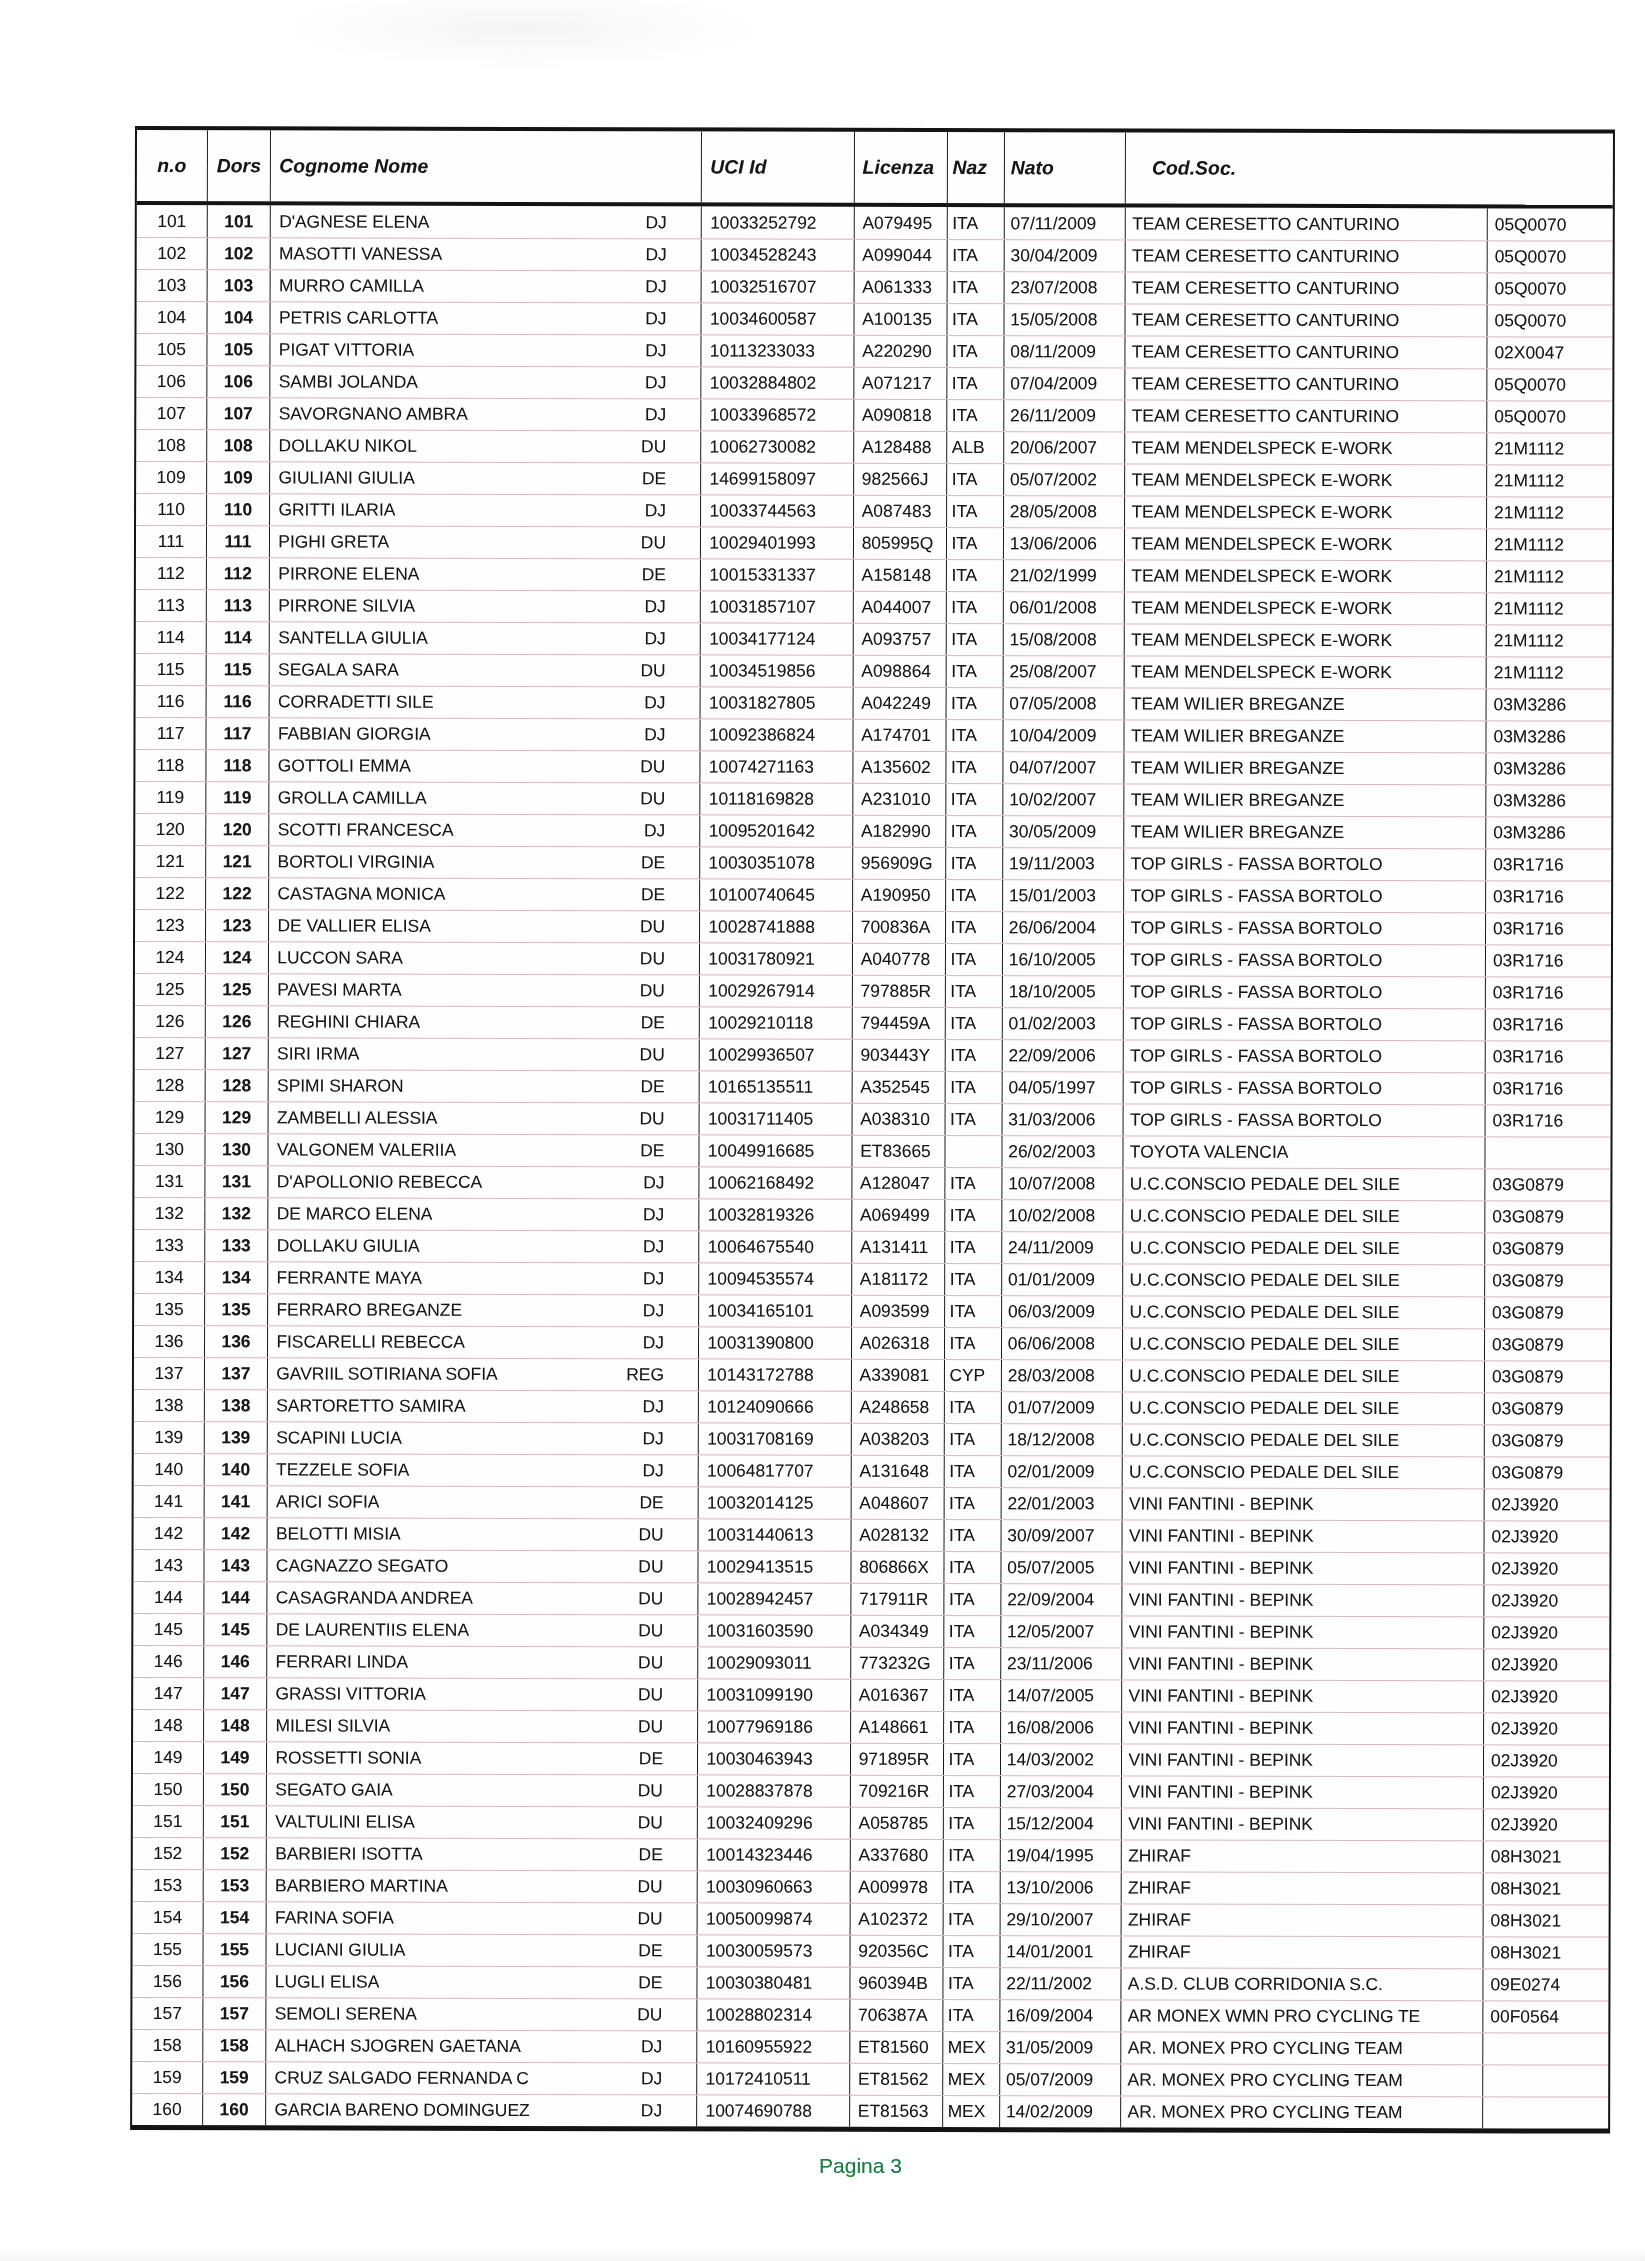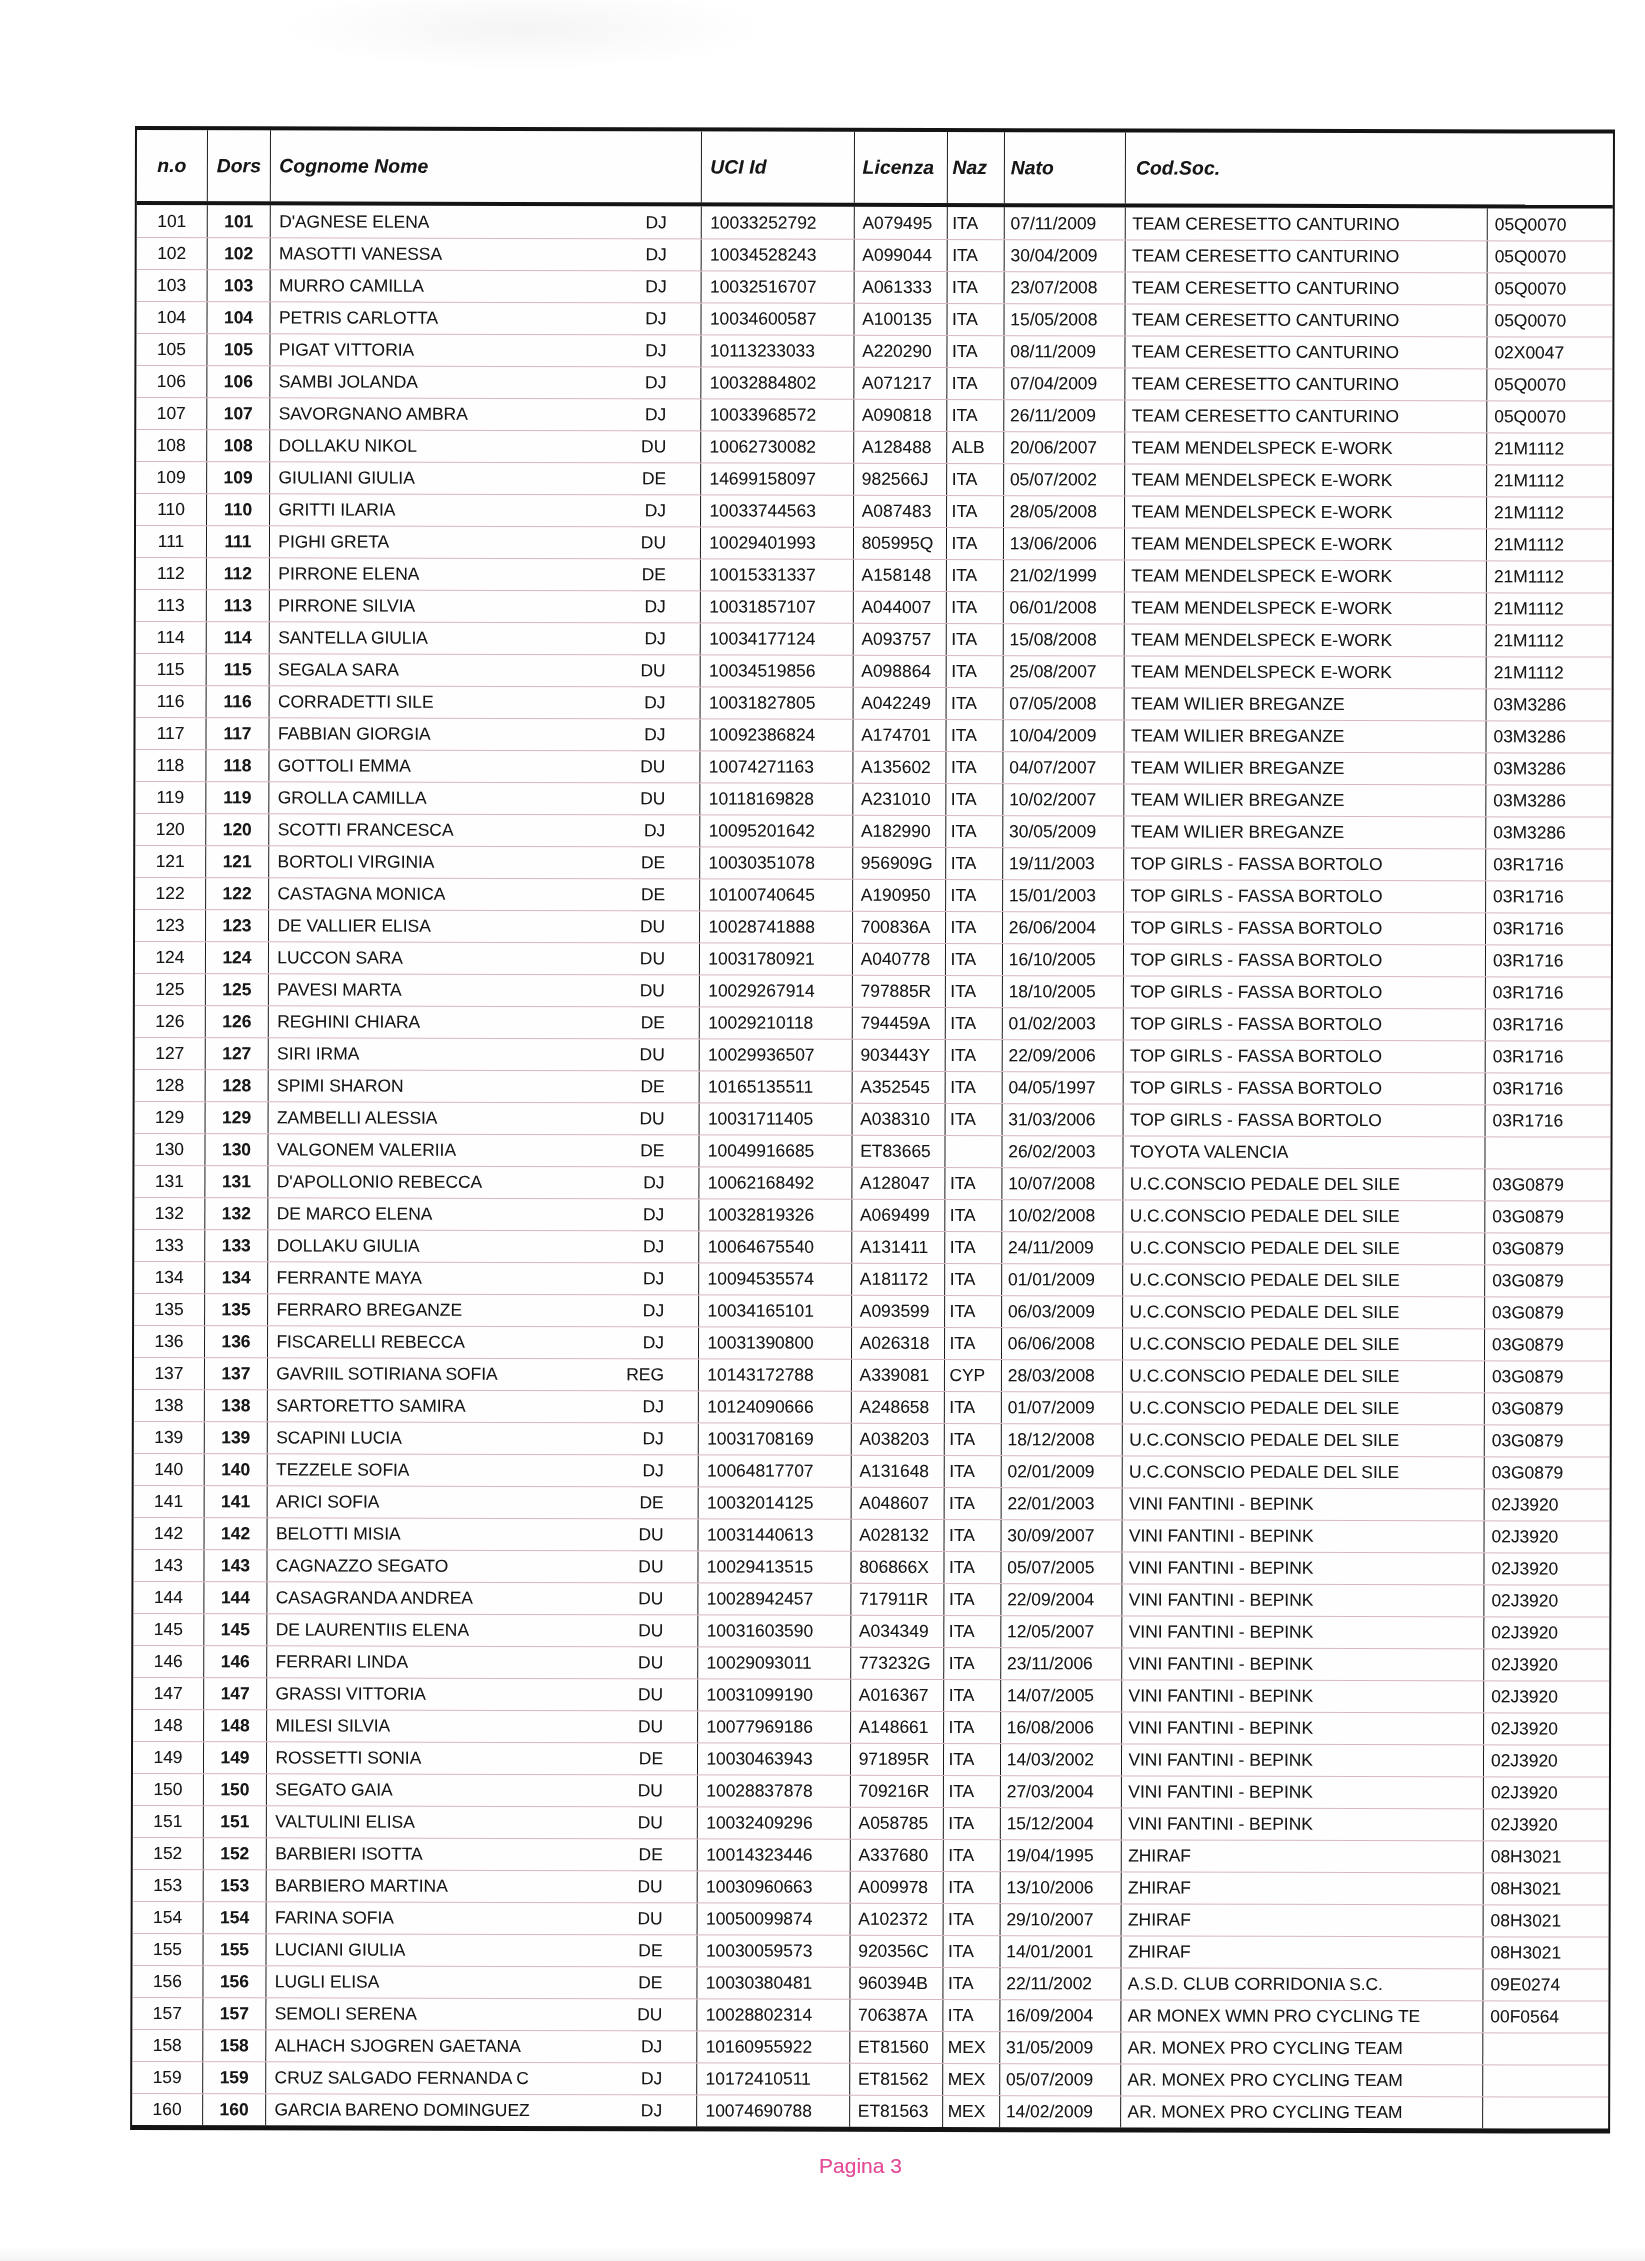--- a/index.html
+++ b/index.html
@@ -83,32 +83,32 @@
   .c-dors { justify-content: center; font-weight: bold; }
   .c-namecat { justify-content: space-between; padding: 0 34px 0 8.4px; }
   .c-uci  { padding-left: 8.4px; }
   .c-lic  { padding-left: 7.7px; }
   .c-naz  { padding-left: 4.5px;  }
   .c-nato { padding-left: 5.8px;  }
   .c-soc  { padding-left: 6.4px; }
   .c-cod  { padding-left: 7px; }
 
   .header-row .c-namecat { justify-content: flex-start; }
-  .header-row .c-cod { padding-left: 10px; }
+  .header-row .c-cod { padding-left: 26px; }
 
   .page-footer {
     position: absolute;
     left: 0;
     top: 2154px;
     width: 1645px;
     text-align: center;
     padding-left: 76px;
     box-sizing: border-box;
     font-size: 21px;
-    color: #ec4899;
+    color: #15803d;
     text-shadow: 0 0 0.6px rgba(25,25,25,0.3);
   }
 </style>
 </head>
 <body>
 
 <div class="smudge-top"></div>
 
 <div class="table-wrap">
   <div class="grid-row header-row" id="header-row">

